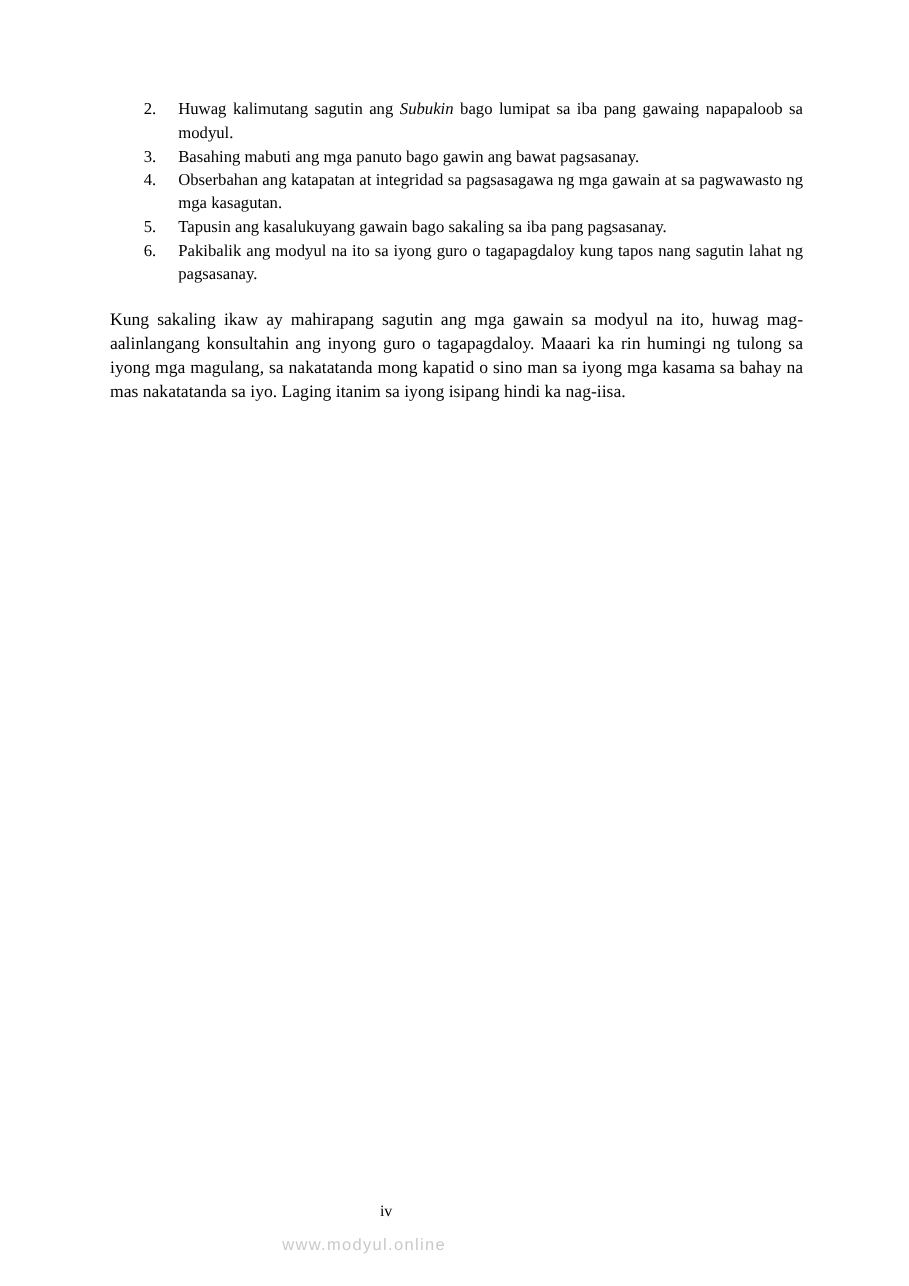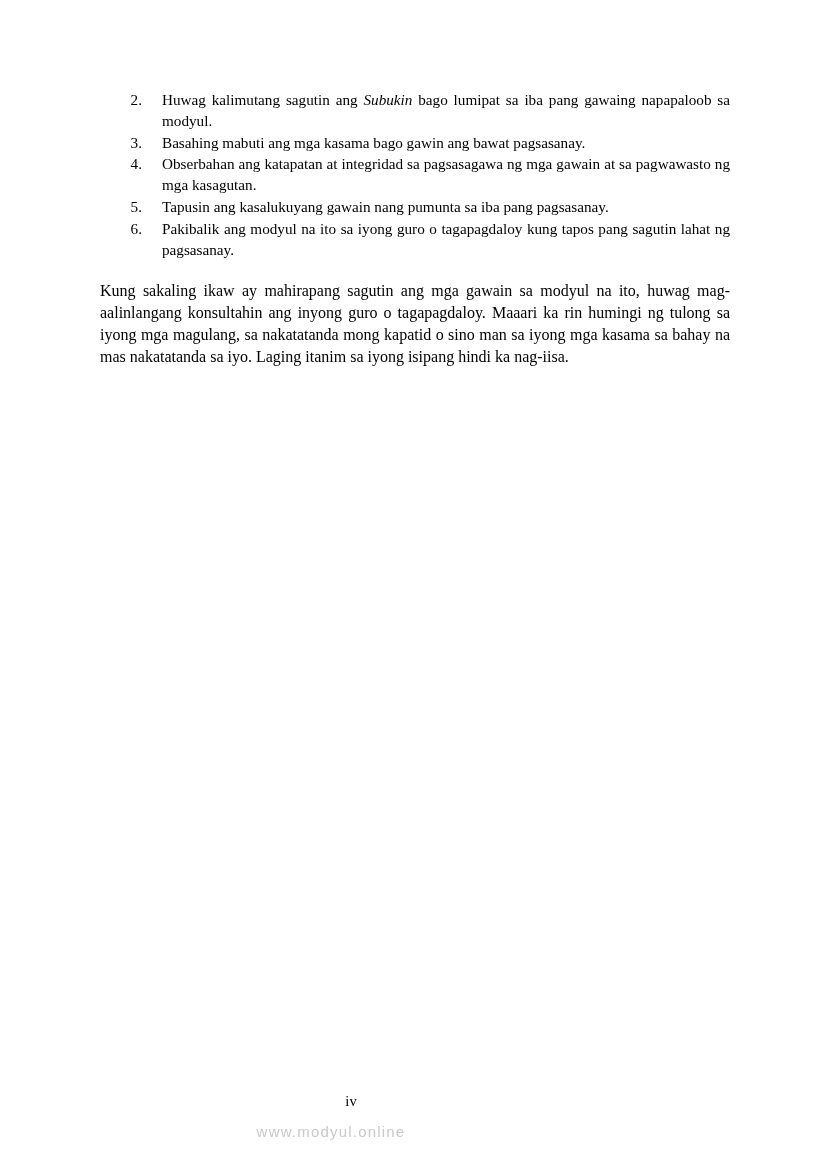--- a/index.html
+++ b/index.html
@@ -95,33 +95,33 @@
 
   <div class="content">
 
     <ol class="numbered-list">
       <li>
         <span class="num">2.</span>
         <span class="txt"><span>Huwag kalimutang sagutin ang </span><em class="italic">Subukin</em><span> bago lumipat sa iba pang gawaing napapaloob sa modyul.</span></span>
       </li>
       <li>
         <span class="num">3.</span>
-        <span class="txt">Basahing mabuti ang mga kasama bago gawin ang bawat pagsasanay.</span>
+        <span class="txt">Basahing mabuti ang mga panuto bago gawin ang bawat pagsasanay.</span>
       </li>
       <li>
         <span class="num">4.</span>
         <span class="txt">Obserbahan ang katapatan at integridad sa pagsasagawa ng mga gawain at sa pagwawasto ng mga kasagutan.</span>
       </li>
       <li>
         <span class="num">5.</span>
-        <span class="txt">Tapusin ang kasalukuyang gawain nang pumunta sa iba pang pagsasanay.</span>
+        <span class="txt">Tapusin ang kasalukuyang gawain bago sakaling sa iba pang pagsasanay.</span>
       </li>
       <li>
         <span class="num">6.</span>
-        <span class="txt">Pakibalik ang modyul na ito sa iyong guro o tagapagdaloy kung tapos pang sagutin lahat ng pagsasanay.</span>
+        <span class="txt">Pakibalik ang modyul na ito sa iyong guro o tagapagdaloy kung tapos nang sagutin lahat ng pagsasanay.</span>
       </li>
     </ol>
 
     <p class="para first-para">Kung sakaling ikaw ay mahirapang sagutin ang mga gawain sa modyul na ito, huwag mag-aalinlangang konsultahin ang inyong guro o tagapagdaloy. Maaari ka rin humingi ng tulong sa iyong mga magulang, sa nakatatanda mong kapatid o sino man sa iyong mga kasama sa bahay na mas nakatatanda sa iyo. Laging itanim sa iyong isipang hindi ka nag-iisa.</p>
 
   </div>
 
   <div class="page-number">iv</div>
   <div class="watermark">www.modyul.online</div>
 

